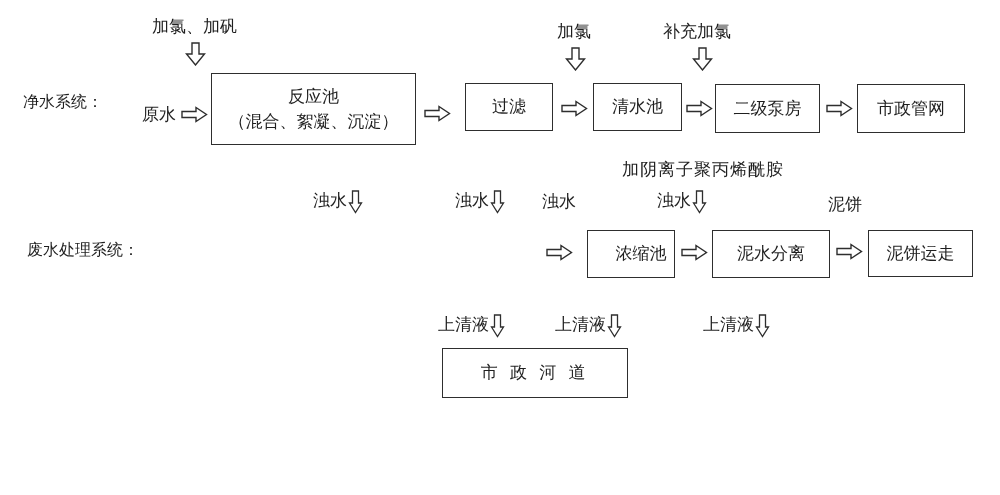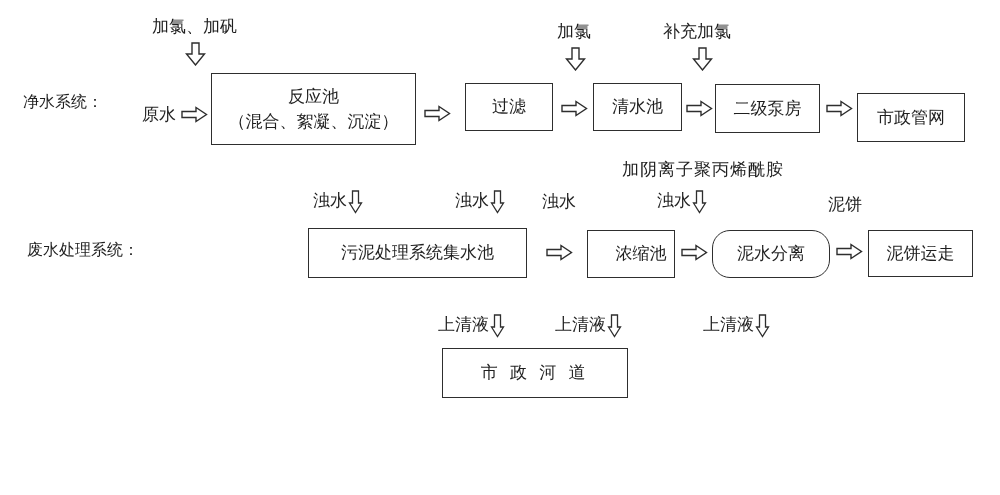--- a/index.html
+++ b/index.html
@@ -73,21 +73,21 @@
   <svg class="ar" style="left:686px;top:100px;" viewBox="0 0 27 17">
     <path d="M1 5.5 H15 V1.5 L25.5 8.5 L15 15.5 V11.5 H1 Z"></path>
     </svg>
 
   <div class="bx" style="left:715px;top:84px;width:105px;height:49px;">二级泵房</div>
 
   <svg class="ar" style="left:826px;top:100px;" viewBox="0 0 27 17">
     <path d="M1 5.5 H15 V1.5 L25.5 8.5 L15 15.5 V11.5 H1 Z"></path>
     </svg>
 
-  <div class="bx" style="left:857px;top:84px;width:108px;height:49px;margin-top:9px;">市政管网</div>
+  <div class="bx" style="left:857px;top:84px;width:108px;height:49px;">市政管网</div>
 
   <div class="tx rowlbl" style="left:27px;top:241px;">废水处理系统：</div>
 
   <div class="tx" style="left:622px;top:161px;letter-spacing:1px;">加阴离子聚丙烯酰胺</div>
 
   <div class="la" style="left:313px;top:192px;">
     <span>浊水</span>
     <svg class="ads" viewBox="0 0 15 24">
       <path d="M4.5 1 H10.5 V13 H13.5 L7.5 22.5 L1.5 13 H4.5 Z"></path>
       </svg>
@@ -104,33 +104,32 @@
 
   <div class="la" style="left:657px;top:192px;">
     <span>浊水</span>
     <svg class="ads" viewBox="0 0 15 24">
       <path d="M4.5 1 H10.5 V13 H13.5 L7.5 22.5 L1.5 13 H4.5 Z"></path>
       </svg>
   </div>
 
   <div class="tx" style="left:828px;top:196px;">泥饼</div>
 
-  <div class="bx" style="left:308px;top:228px;width:219px;height:50px;">污泥处理系统集水池</div>
 
   <svg class="ar" style="left:546px;top:244px;" viewBox="0 0 27 17">
     <path d="M1 5.5 H15 V1.5 L25.5 8.5 L15 15.5 V11.5 H1 Z"></path>
     </svg>
 
   <div class="bx" style="left:587px;top:230px;width:88px;height:48px;padding-left:20px;">浓缩池</div>
 
   <svg class="ar" style="left:681px;top:244px;" viewBox="0 0 27 17">
     <path d="M1 5.5 H15 V1.5 L25.5 8.5 L15 15.5 V11.5 H1 Z"></path>
     </svg>
 
-  <div class="bx" style="left:712px;top:230px;width:118px;height:48px;border-radius:18px;">泥水分离</div>
+  <div class="bx" style="left:712px;top:230px;width:118px;height:48px;">泥水分离</div>
 
   <svg class="ar" style="left:836px;top:243px;" viewBox="0 0 27 17">
     <path d="M1 5.5 H15 V1.5 L25.5 8.5 L15 15.5 V11.5 H1 Z"></path>
     </svg>
 
   <div class="bx" style="left:868px;top:230px;width:105px;height:47px;">泥饼运走</div>
 
   <div class="la" style="left:438px;top:316px;">
     <span>上清液</span>
     <svg class="ads" viewBox="0 0 15 24">

